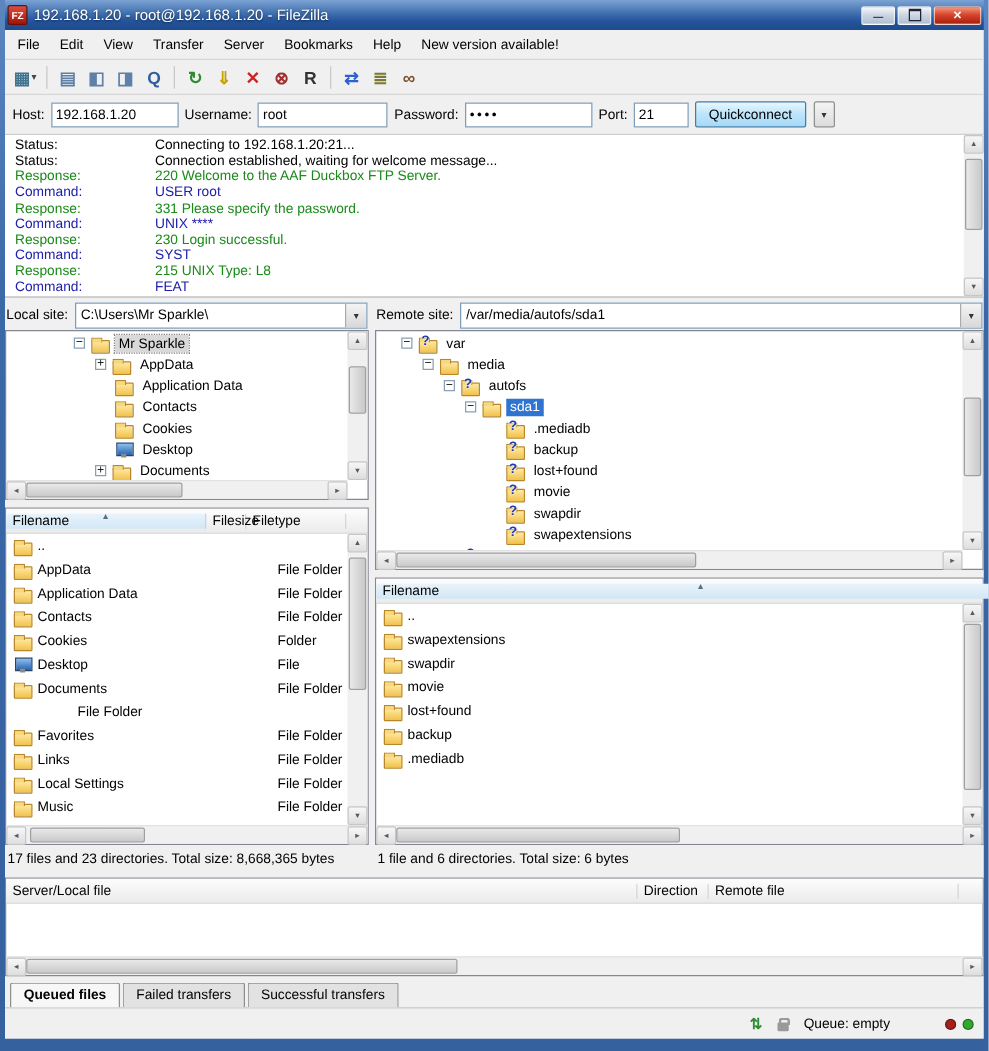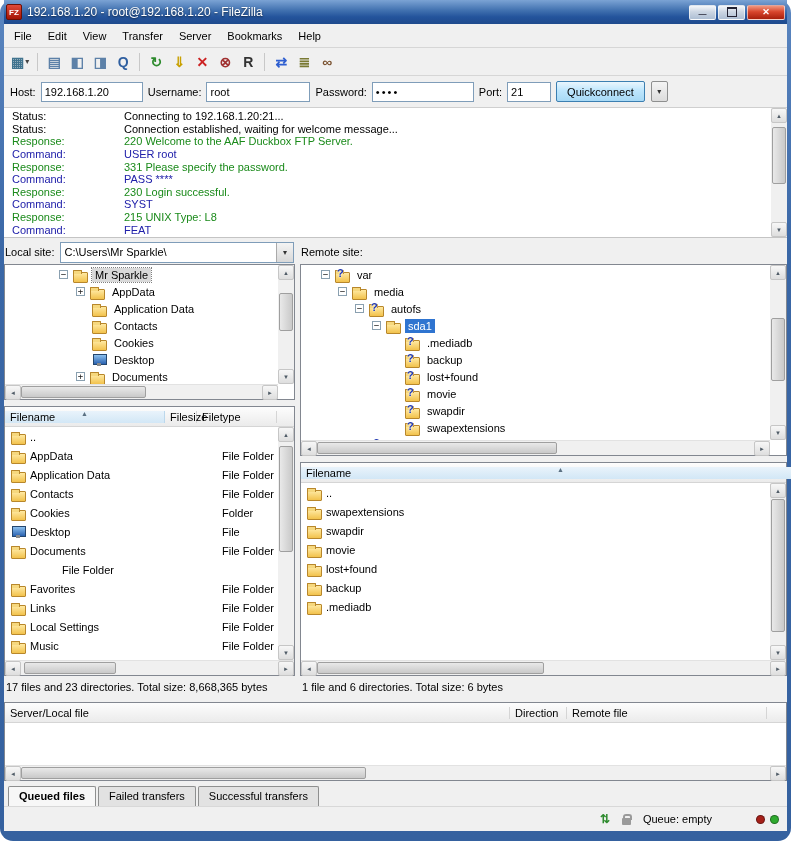--- a/index.html
+++ b/index.html
@@ -2,21 +2,21 @@
 <html><head>
 <meta charset="utf-8">
 <style>
   * { box-sizing: border-box; margin: 0; padding: 0; }
   html,body { width: 791px; height: 841px; overflow: hidden; }
   body { font-family: "Liberation Sans", sans-serif; font-size: 11px; color: #000; }
 
   .window {
     width: 791px; height: 841px;
     background: linear-gradient(180deg,#5b86c0,#3a67a6 30%,#35619f);
-    padding: 0 4px 10px; display: flex; flex-direction: column; border-radius: 13px;
+    padding: 0 4px 10px; display: flex; flex-direction: column;
   }
 
   
   .titlebar { height: 24px; flex: none; display: flex; align-items: center; gap: 5px; padding: 0 2px;
     background: linear-gradient(180deg,#7ba3d4 0%,#3f6fae 45%,#24549c 70%,#1e4a8d 100%); }
   .app-icon { width: 16px; height: 16px; background: linear-gradient(#e04a3a,#a51505); border: 1px solid #6d0f05;
     border-radius: 2px; color: #fff; font-weight: bold; font-size: 8px; display: flex; align-items: center; justify-content: center; }
   .title-text { color: #fff; font-size: 12px; text-shadow: 0 1px 2px rgba(0,0,0,.6); white-space: nowrap; }
   .win-btns { margin-left: auto; display: flex; gap: 2px; }
   .win-btn { width: 27px; height: 15px; border: 1px solid #ffffff99; border-radius: 2px;
@@ -162,20 +162,21 @@
   </div>
 
   <div class="menubar">
       <div class="menu-item">File</div>
       <div class="menu-item">Edit</div>
       <div class="menu-item">View</div>
       <div class="menu-item">Transfer</div>
       <div class="menu-item">Server</div>
       <div class="menu-item">Bookmarks</div>
       <div class="menu-item">Help</div>
+      <div class="menu-item">New version available!</div>
     </div>
 
   <div class="toolbar">
       <div class="tb-btn">
         <span class="tb-glyph" style="color: rgb(65, 116, 143);">▦</span>
         <span class="tb-dd">▾</span>
       </div>
       <div class="tb-sep"></div>
       <div class="tb-btn">
         <span class="tb-glyph" style="color: rgb(93, 129, 168);">▤</span>
@@ -249,21 +250,21 @@
         <div class="log-line" style="color: rgb(32, 32, 170);">
           <span class="log-label">Command:</span>
           <span class="log-text">USER root</span>
         </div>
         <div class="log-line" style="color: rgb(26, 138, 26);">
           <span class="log-label">Response:</span>
           <span class="log-text">331 Please specify the password.</span>
         </div>
         <div class="log-line" style="color: rgb(32, 32, 170);">
           <span class="log-label">Command:</span>
-          <span class="log-text">PASS ****</span>
+          <span class="log-text">UNIX ****</span>
         </div>
         <div class="log-line" style="color: rgb(26, 138, 26);">
           <span class="log-label">Response:</span>
           <span class="log-text">230 Login successful.</span>
         </div>
         <div class="log-line" style="color: rgb(32, 32, 170);">
           <span class="log-label">Command:</span>
           <span class="log-text">SYST</span>
         </div>
         <div class="log-line" style="color: rgb(26, 138, 26);">
@@ -476,20 +477,26 @@
           </div>
       </div>
       <div class="pane-status">17 files and 23 directories. Total size: 8,668,365 bytes</div>
     </div>
 
     <div class="splitter"></div>
 
     <div class="pane right">
       <div class="site-row">
         <span class="qlabel">Remote site:</span>
+        <div class="combo">
+          <span class="combo-text">/var/media/autofs/sda1</span>
+          <span class="combo-arrow">
+              <span class="arrow-down"></span>
+            </span>
+        </div>
       </div>
       <div class="tree remote-tree">
         <div class="tree-rows">
             <div class="tree-row" style="padding-left: 19px;">
               <span class="exp">−</span>
               <span class="icon folder">
                 <span class="q">?</span>
               </span>
               <span class="tree-label">var</span>
             </div>

